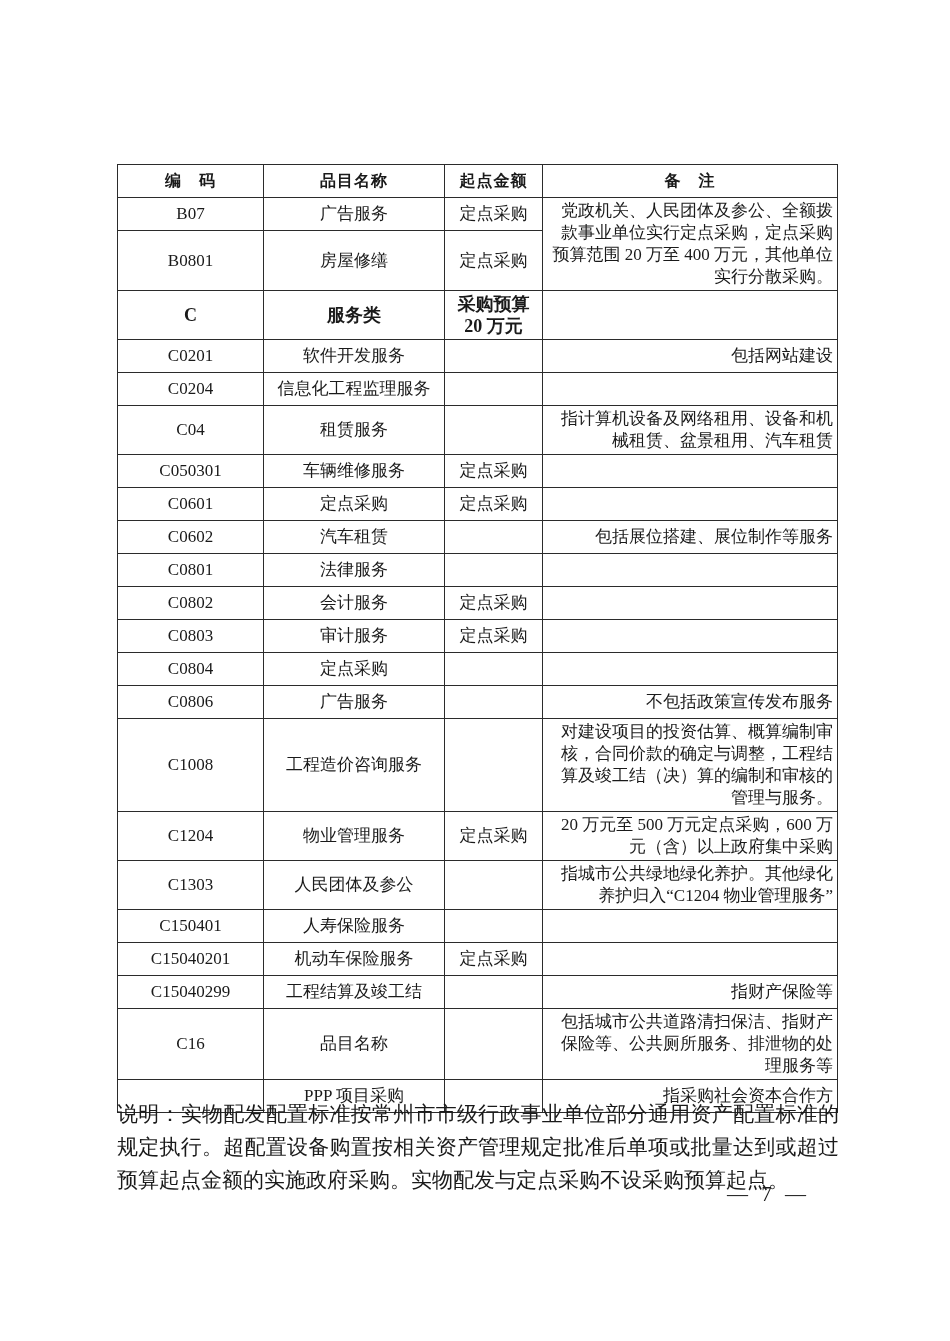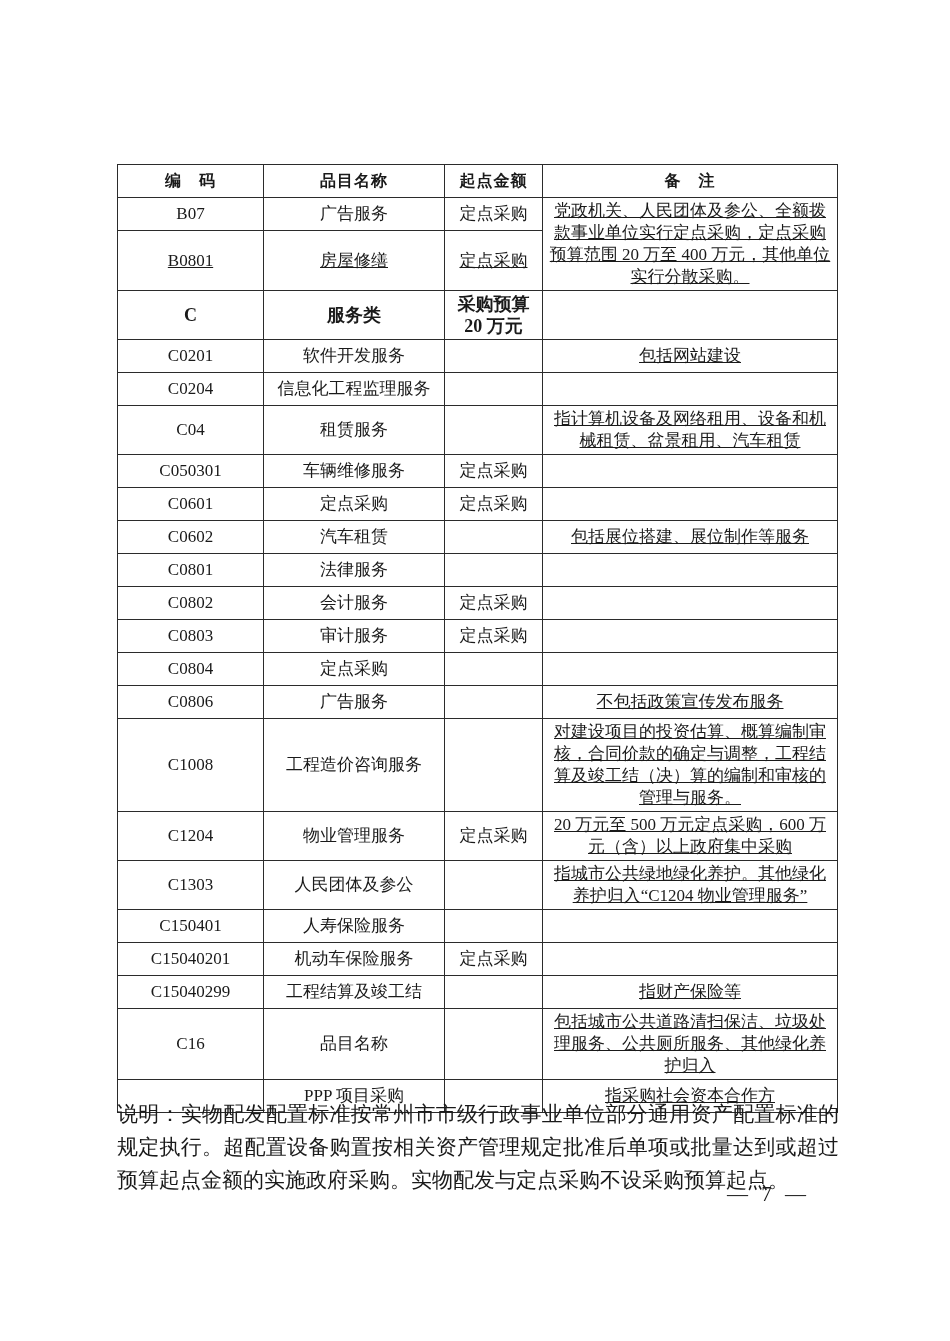--- a/index.html
+++ b/index.html
@@ -32,30 +32,29 @@
   .doc-table th {
     font-weight:bold;
     font-size:16px;
     height:28px;
     text-align:center;
     letter-spacing:1px;
   }
   .cell-code, .cell-name, .cell-amount { text-align:center; }
   .cell-amount { white-space:pre-line; }
   .cell-remark {
-    text-align:center;
+    text-align:right;
     padding:3px 8px;
     line-height:23px;
     vertical-align:middle;
-    text-decoration:underline;
   }
   tr.h33 { height:33px; }
   tr.h44 { height:44px; }
   tr.h46 { height:46px; }
-  tr.h60 { height:60px;text-decoration:underline; }
+  tr.h60 { height:60px; }
   tr.h68 { height:68px; }
   tr.h92 { height:92px; }
   tr.section-row td {
     font-weight:bold;
     font-size:18px;
   }
   .note {
     position:absolute;
     left:117px; top:1098px;
     width:722px;
@@ -210,21 +209,21 @@
       <tr class="h33">
         <td class="cell-code">C15040299</td>
         <td class="cell-name">工程结算及竣工结</td>
         <td class="cell-amount"></td>
         <td class="cell-remark">指财产保险等</td>
       </tr>
       <tr class="h68">
         <td class="cell-code">C16</td>
         <td class="cell-name">品目名称</td>
         <td class="cell-amount"></td>
-        <td class="cell-remark">包括城市公共道路清扫保洁、垃圾处理服务、公共厕所服务、其他绿化养护归入</td>
+        <td class="cell-remark">包括城市公共道路清扫保洁、指财产保险等、公共厕所服务、排泄物的处理服务等</td>
       </tr>
       <tr class="h33">
         <td class="cell-code"></td>
         <td class="cell-name">PPP 项目采购</td>
         <td class="cell-amount"></td>
         <td class="cell-remark">指采购社会资本合作方</td>
       </tr>
     </tbody>
   </table>
 

